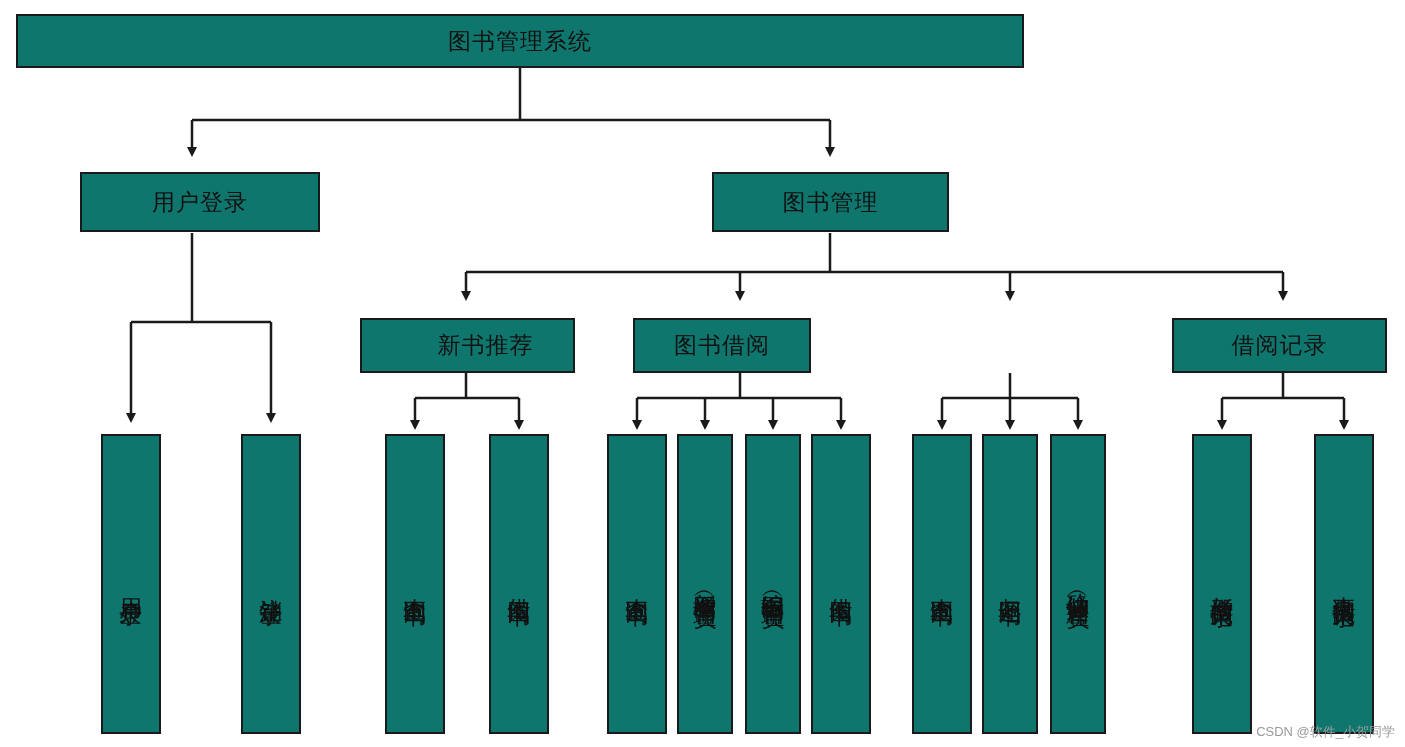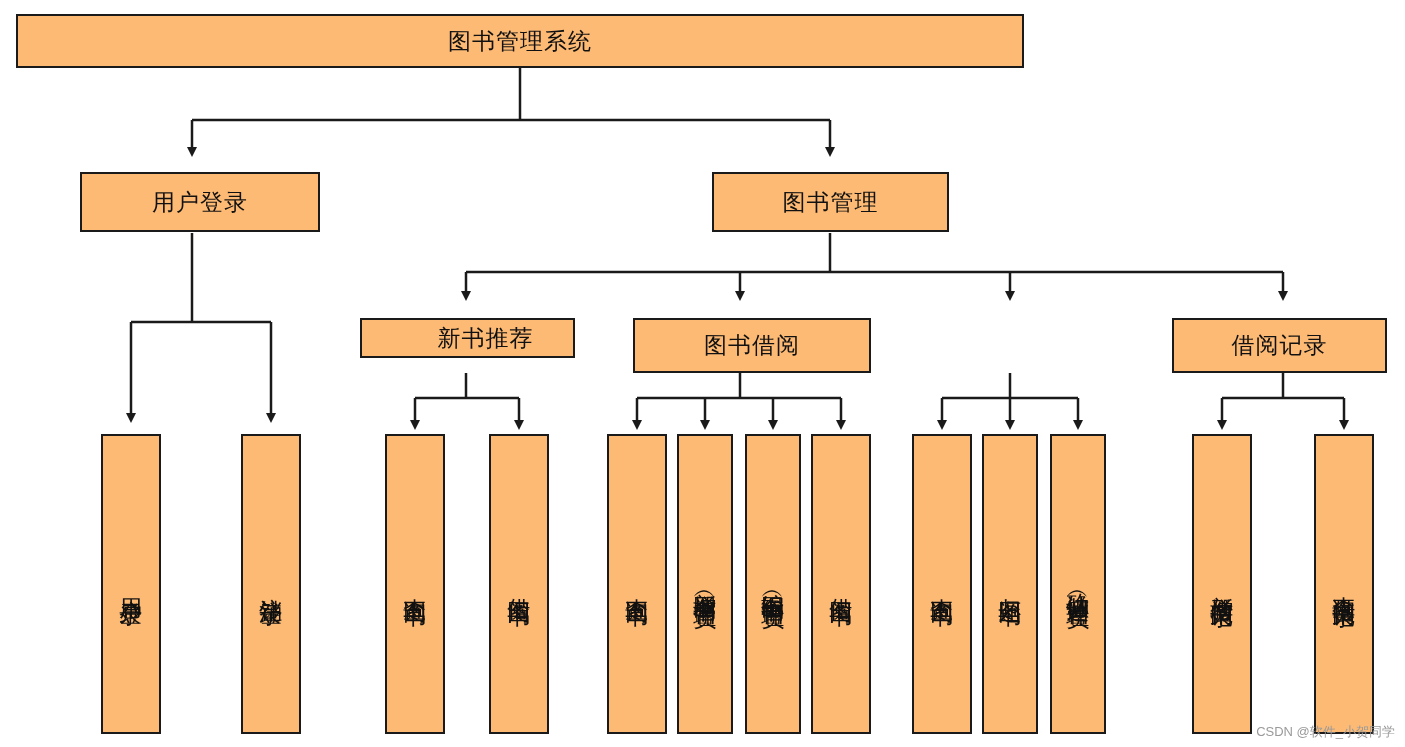--- a/index.html
+++ b/index.html
@@ -22,21 +22,21 @@
     left: 0;
     top: 0;
     width: 1405px;
     height: 747px;
     pointer-events: none;
   }
   .node {
     position: absolute;
     box-sizing: border-box;
     border: 2px solid #1a1a1a;
-    background: #fdba74;
+    background: #0f766e;
     display: flex;
     align-items: center;
     justify-content: center;
     color: #111111;
   }
   .node.horiz {
     font-size: 23px;
     letter-spacing: 1px;
   }
   .node.vert {
@@ -121,24 +121,24 @@
     <span class="label">图书管理系统</span>
   </div>
 
   <div class="node horiz" style="left:80px; top:172px; width:240px; height:60px;">
     <span class="label">用户登录</span>
   </div>
   <div class="node horiz" style="left:712px; top:172px; width:237px; height:60px;">
     <span class="label">图书管理</span>
   </div>
 
-  <div class="node horiz" style="left:360px; top:318px; width:215px; height:40px;padding-left:36px;">
+  <div class="node horiz" style="left:360px; top:318px; width:215px; height:55px;padding-left:36px;">
     <span class="label">新书推荐</span>
   </div>
-  <div class="node horiz" style="left:633px; top:318px; width:238px; height:55px;align-items:center;">
+  <div class="node horiz" style="left:633px; top:318px; width:178px; height:55px;align-items:center;">
     <span class="label">图书借阅</span>
   </div>
   <div class="node horiz" style="left:1172px; top:318px; width:215px; height:55px;">
     <span class="label">借阅记录</span>
   </div>
 
   <div class="node vert" style="left:101px; top:434px; width:60px; height:300px;">
     <span class="label">用户登录</span>
   </div>
   <div class="node vert" style="left:241px; top:434px; width:60px; height:300px;">

